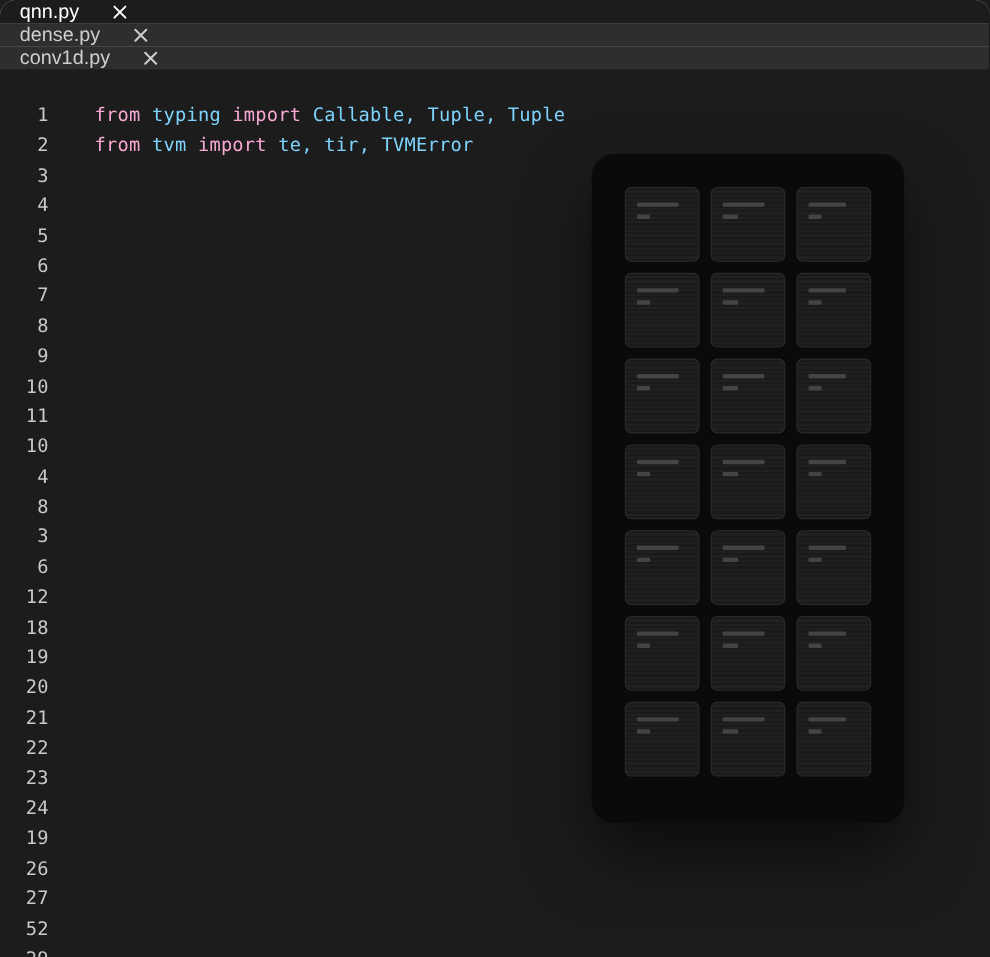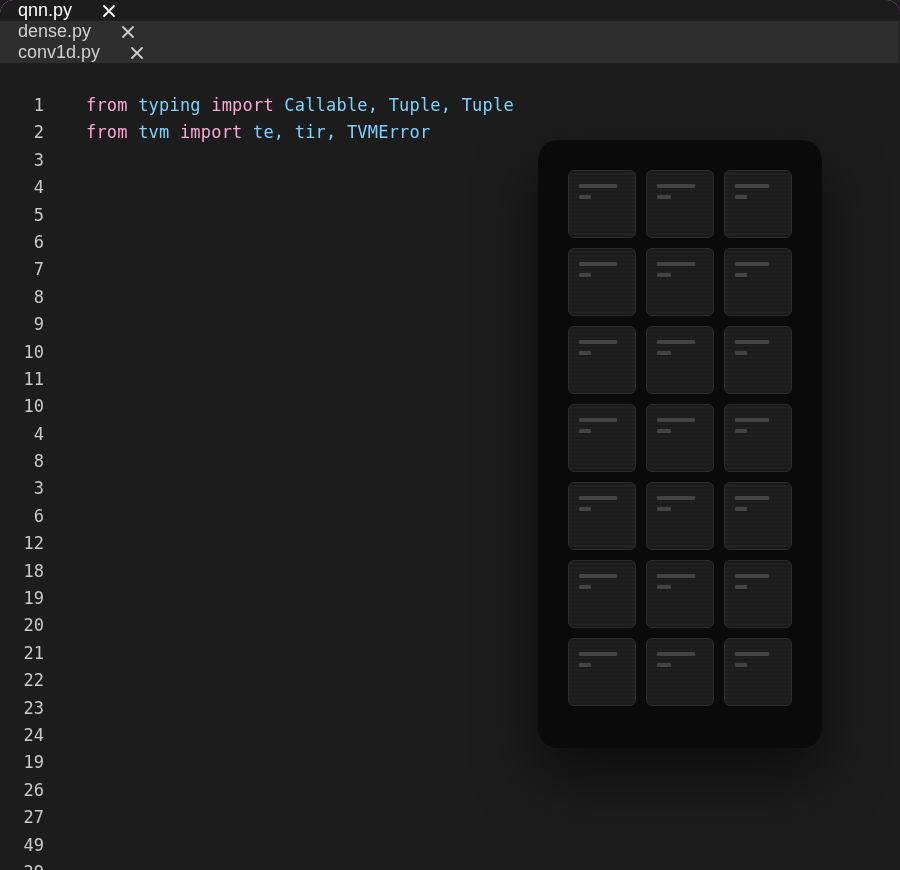--- a/index.html
+++ b/index.html
@@ -178,21 +178,21 @@
         <div>18</div>
         <div>19</div>
         <div>20</div>
         <div>21</div>
         <div>22</div>
         <div>23</div>
         <div>24</div>
         <div>19</div>
         <div>26</div>
         <div>27</div>
-        <div>49</div>
+        <div>52</div>
         <div>29</div>
       </div>
     <div class="code-lines">
         <div class="line"><span class="kw-from">from </span><span class="plain">typing </span><span class="kw-import">import </span><span class="plain">Callable, Tuple, Tuple</span></div>
         <div class="line"><span class="kw-from">from </span><span class="plain">tvm </span><span class="kw-import">import </span><span class="plain">te, tir, TVMError</span></div>
         <div class="line"></div>
         <div class="line"></div>
         <div class="line"></div>
         <div class="line"></div>
         <div class="line"></div>

